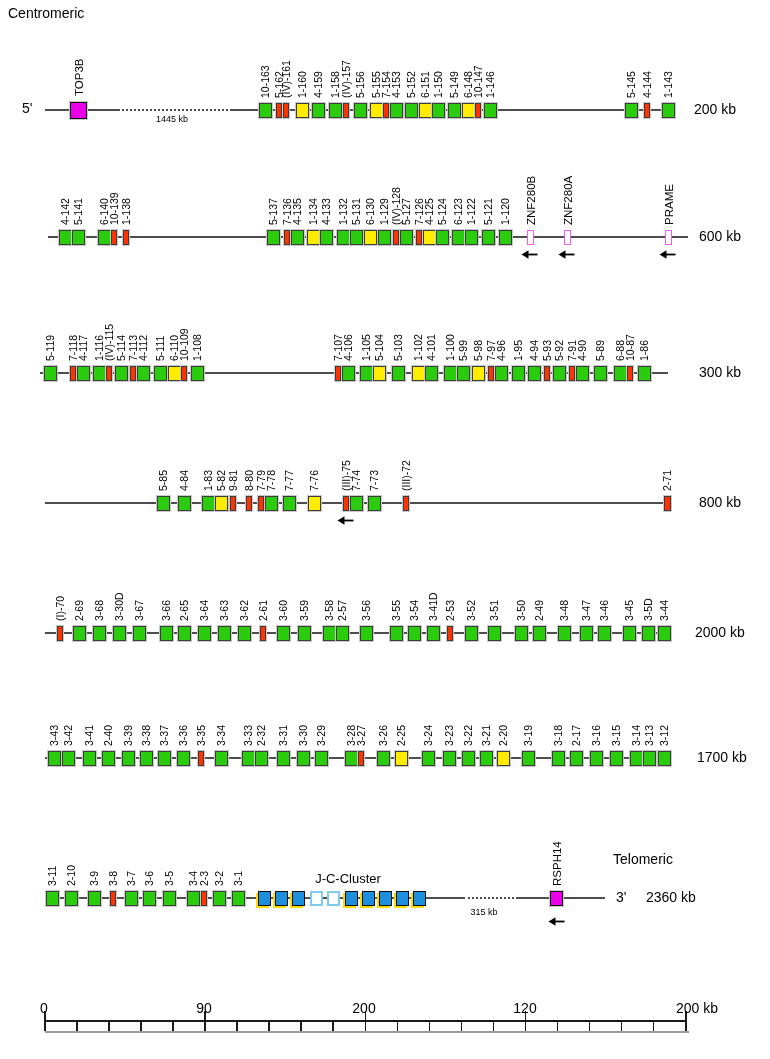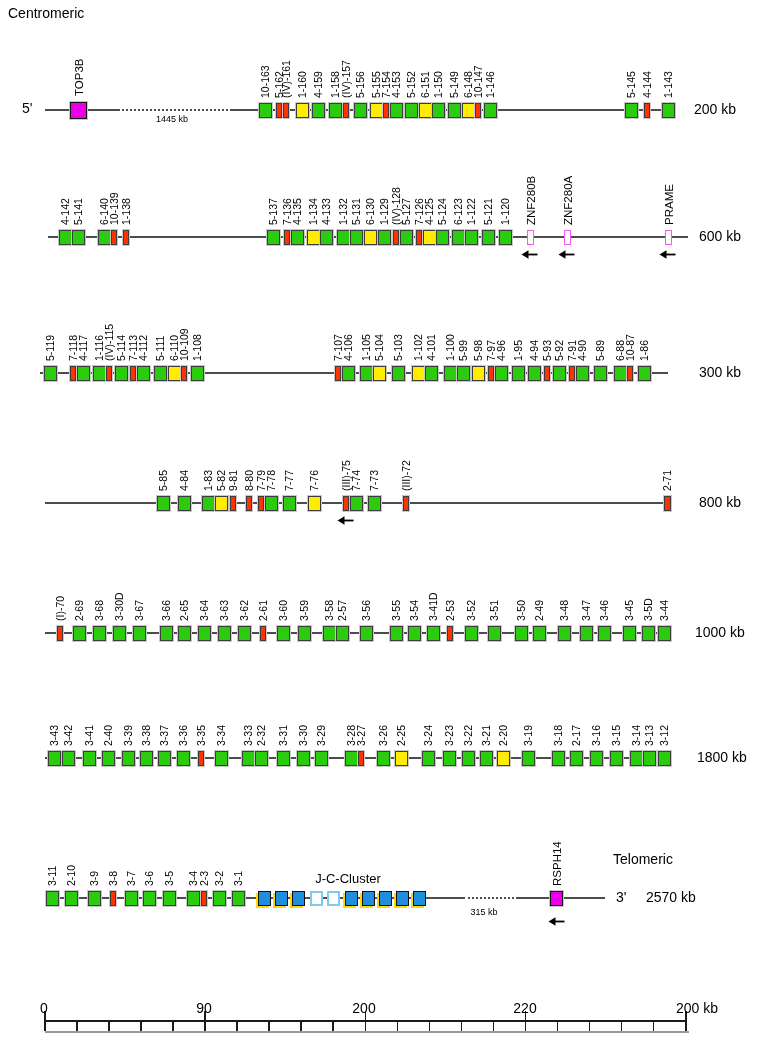--- a/index.html
+++ b/index.html
@@ -302,21 +302,21 @@
     <div class="gbox c-g" style="background: rgb(43, 203, 14); left: 580px; top: 625.5px; width: 13px; height: 15px;"></div>
     <div class="vlabel" style="left: 592px; top: 610px; height: 11px;">3-47</div>
     <div class="gbox c-g" style="background: rgb(43, 203, 14); left: 598px; top: 625.5px; width: 13px; height: 15px;"></div>
     <div class="vlabel" style="left: 610px; top: 610px; height: 11px;">3-46</div>
     <div class="gbox c-g" style="background: rgb(43, 203, 14); left: 623px; top: 625.5px; width: 13px; height: 15px;"></div>
     <div class="vlabel" style="left: 635px; top: 610px; height: 11px;">3-45</div>
     <div class="gbox c-g" style="background: rgb(43, 203, 14); left: 642px; top: 625.5px; width: 13px; height: 15px;"></div>
     <div class="vlabel" style="left: 654px; top: 610px; height: 11px;">3-5D</div>
     <div class="gbox c-g" style="background: rgb(43, 203, 14); left: 658px; top: 625.5px; width: 13px; height: 15px;"></div>
     <div class="vlabel" style="left: 670px; top: 610px; height: 11px;">3-44</div>
-    <div class="hlabel" style="left: 695px; top: 625px; font-size: 14px;">1000 kb</div>
+    <div class="hlabel" style="left: 695px; top: 625px; font-size: 14px;">2000 kb</div>
     <div class="seg" style="left: 45px; width: 627px; top: 757px;"></div>
     <div class="gbox c-g" style="background: rgb(43, 203, 14); left: 48px; top: 750.5px; width: 13px; height: 15px;"></div>
     <div class="vlabel" style="left: 60px; top: 735px; height: 11px;">3-43</div>
     <div class="gbox c-g" style="background: rgb(43, 203, 14); left: 62px; top: 750.5px; width: 13px; height: 15px;"></div>
     <div class="vlabel" style="left: 74px; top: 735px; height: 11px;">3-42</div>
     <div class="gbox c-g" style="background: rgb(43, 203, 14); left: 83px; top: 750.5px; width: 13px; height: 15px;"></div>
     <div class="vlabel" style="left: 95px; top: 735px; height: 11px;">3-41</div>
     <div class="gbox c-g" style="background: rgb(43, 203, 14); left: 102px; top: 750.5px; width: 13px; height: 15px;"></div>
     <div class="vlabel" style="left: 114px; top: 735px; height: 11px;">2-40</div>
     <div class="gbox c-g" style="background: rgb(43, 203, 14); left: 122px; top: 750.5px; width: 13px; height: 15px;"></div>
@@ -368,21 +368,21 @@
     <div class="gbox c-g" style="background: rgb(43, 203, 14); left: 590px; top: 750.5px; width: 13px; height: 15px;"></div>
     <div class="vlabel" style="left: 602px; top: 735px; height: 11px;">3-16</div>
     <div class="gbox c-g" style="background: rgb(43, 203, 14); left: 610px; top: 750.5px; width: 13px; height: 15px;"></div>
     <div class="vlabel" style="left: 622px; top: 735px; height: 11px;">3-15</div>
     <div class="gbox c-g" style="background: rgb(43, 203, 14); left: 630px; top: 750.5px; width: 13px; height: 15px;"></div>
     <div class="vlabel" style="left: 642px; top: 735px; height: 11px;">3-14</div>
     <div class="gbox c-g" style="background: rgb(43, 203, 14); left: 643px; top: 750.5px; width: 13px; height: 15px;"></div>
     <div class="vlabel" style="left: 655px; top: 735px; height: 11px;">3-13</div>
     <div class="gbox c-g" style="background: rgb(43, 203, 14); left: 658px; top: 750.5px; width: 13px; height: 15px;"></div>
     <div class="vlabel" style="left: 670px; top: 735px; height: 11px;">3-12</div>
-    <div class="hlabel" style="left: 697px; top: 750px; font-size: 14px;">1800 kb</div>
+    <div class="hlabel" style="left: 697px; top: 750px; font-size: 14px;">1700 kb</div>
     <div class="seg" style="left: 45px; width: 418px; top: 897px;"></div>
     <div class="seg dotted" style="left: 463px; width: 55px; top: 897px;"></div>
     <div class="seg" style="left: 518px; width: 87px; top: 897px;"></div>
     <div class="gbox c-g" style="background: rgb(43, 203, 14); left: 46px; top: 890.5px; width: 13px; height: 15px;"></div>
     <div class="vlabel" style="left: 58px; top: 875px; height: 11px;">3-11</div>
     <div class="gbox c-g" style="background: rgb(43, 203, 14); left: 65px; top: 890.5px; width: 13px; height: 15px;"></div>
     <div class="vlabel" style="left: 77px; top: 875px; height: 11px;">2-10</div>
     <div class="gbox c-g" style="background: rgb(43, 203, 14); left: 88px; top: 890.5px; width: 13px; height: 15px;"></div>
     <div class="vlabel" style="left: 100px; top: 875px; height: 11px;">3-9</div>
     <div class="gbox c-r" style="background: rgb(255, 50, 0); left: 110px; top: 890.5px; width: 6px; height: 15px;"></div>
@@ -410,21 +410,21 @@
     <div class="gbox c-b" style="background: rgb(29, 143, 222); left: 362px; top: 890.5px; width: 13px; height: 15px;"></div>
     <div class="gbox c-b" style="background: rgb(29, 143, 222); left: 379px; top: 890.5px; width: 13px; height: 15px;"></div>
     <div class="gbox c-b" style="background: rgb(29, 143, 222); left: 396px; top: 890.5px; width: 13px; height: 15px;"></div>
     <div class="gbox c-b" style="background: rgb(29, 143, 222); left: 413px; top: 890.5px; width: 13px; height: 15px;"></div>
     <div class="gbox c-m" style="background: rgb(233, 0, 233); left: 550px; top: 890.5px; width: 13px; height: 15px;"></div>
     <div class="vlabel named" style="left: 562.5px; top: 874px; height: 12px;">RSPH14</div>
     <div class="hlabel center" style="left: 348px; top: 872px; font-size: 13px;">J-C-Cluster</div>
     <div class="hlabel center" style="left: 484px; top: 908px; font-size: 9px;">315 kb</div>
     <div class="hlabel" style="left: 613px; top: 852px; font-size: 14px;">Telomeric</div>
     <div class="hlabel" style="left: 616px; top: 890px; font-size: 14px;">3'</div>
-    <div class="hlabel" style="left: 646px; top: 890px; font-size: 14px;">2570 kb</div>
+    <div class="hlabel" style="left: 646px; top: 890px; font-size: 14px;">2360 kb</div>
     <div class="arrow" style="left: 548px; top: 913px;"><svg width="17" height="11" viewBox="0 0 17 11">
         <line x1="5" y1="5.5" x2="16.5" y2="5.5" stroke="black" stroke-width="1.8"></line>
         <polygon points="0.5,5.5 7.5,1.2 7.5,9.8" fill="black"></polygon>
       </svg></div>
     <div class="seg" style="left: 44px; width: 641px; top: 1020px; background: rgb(26, 26, 26);"></div>
     <div class="tick" style="left: 44px; top: 1011px; height: 20px;"></div>
     <div class="tick" style="left: 76.05px; top: 1020px; height: 11px;"></div>
     <div class="tick" style="left: 108.1px; top: 1020px; height: 11px;"></div>
     <div class="tick" style="left: 140.15px; top: 1020px; height: 11px;"></div>
     <div class="tick" style="left: 172.2px; top: 1020px; height: 11px;"></div>
@@ -441,15 +441,15 @@
     <div class="tick" style="left: 524.75px; top: 1011px; height: 20px;"></div>
     <div class="tick" style="left: 556.8px; top: 1020px; height: 11px;"></div>
     <div class="tick" style="left: 588.85px; top: 1020px; height: 11px;"></div>
     <div class="tick" style="left: 620.9px; top: 1020px; height: 11px;"></div>
     <div class="tick" style="left: 652.95px; top: 1020px; height: 11px;"></div>
     <div class="tick" style="left: 685px; top: 1011px; height: 20px;"></div>
     <div class="shadowline" style="left: 45px; width: 644px; top: 1031px;"></div>
     <div class="hlabel center" style="left: 44px; top: 1001px; font-size: 14px;">0</div>
     <div class="hlabel center" style="left: 204px; top: 1001px; font-size: 14px;">90</div>
     <div class="hlabel center" style="left: 364px; top: 1001px; font-size: 14px;">200</div>
-    <div class="hlabel center" style="left: 525px; top: 1001px; font-size: 14px;">220</div>
+    <div class="hlabel center" style="left: 525px; top: 1001px; font-size: 14px;">120</div>
     <div class="hlabel center" style="left: 697px; top: 1001px; font-size: 14px;">200 kb</div>
   </div>
 
 </body></html>

